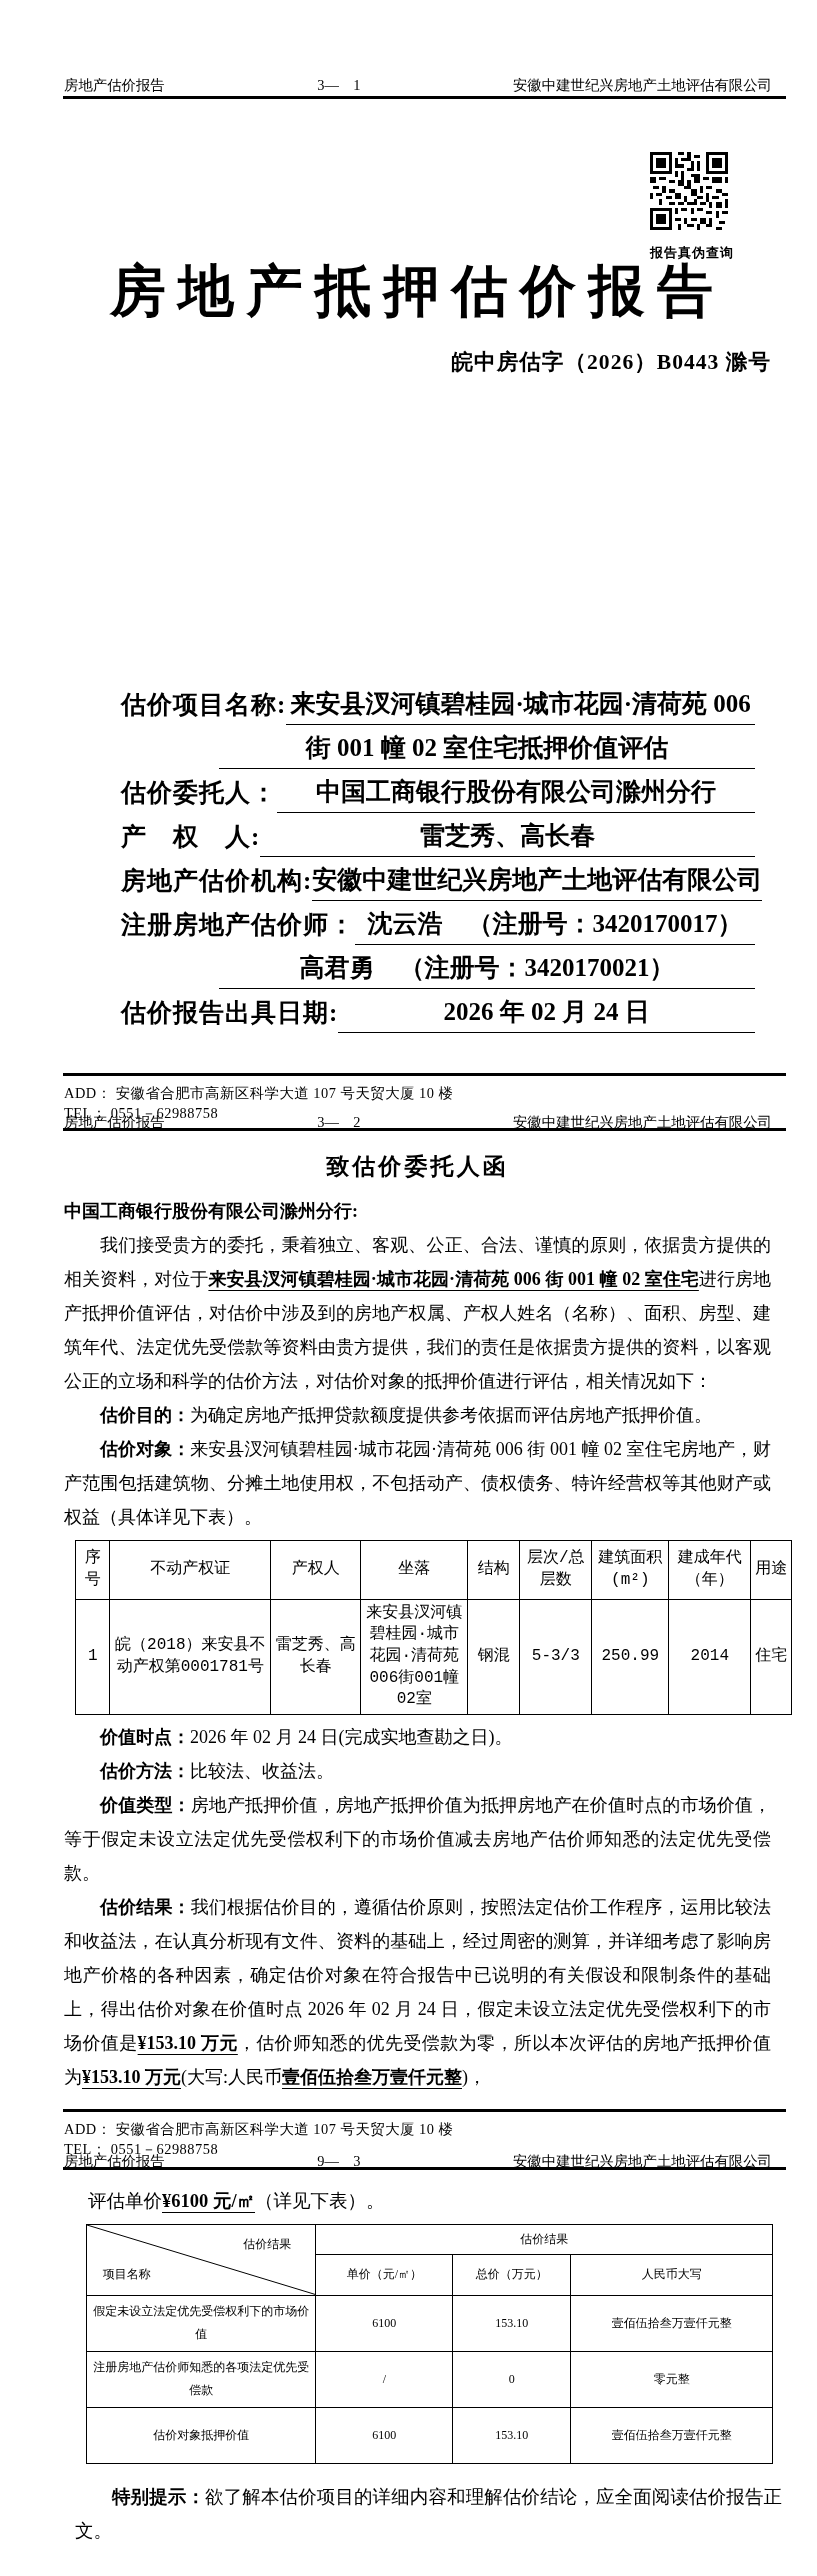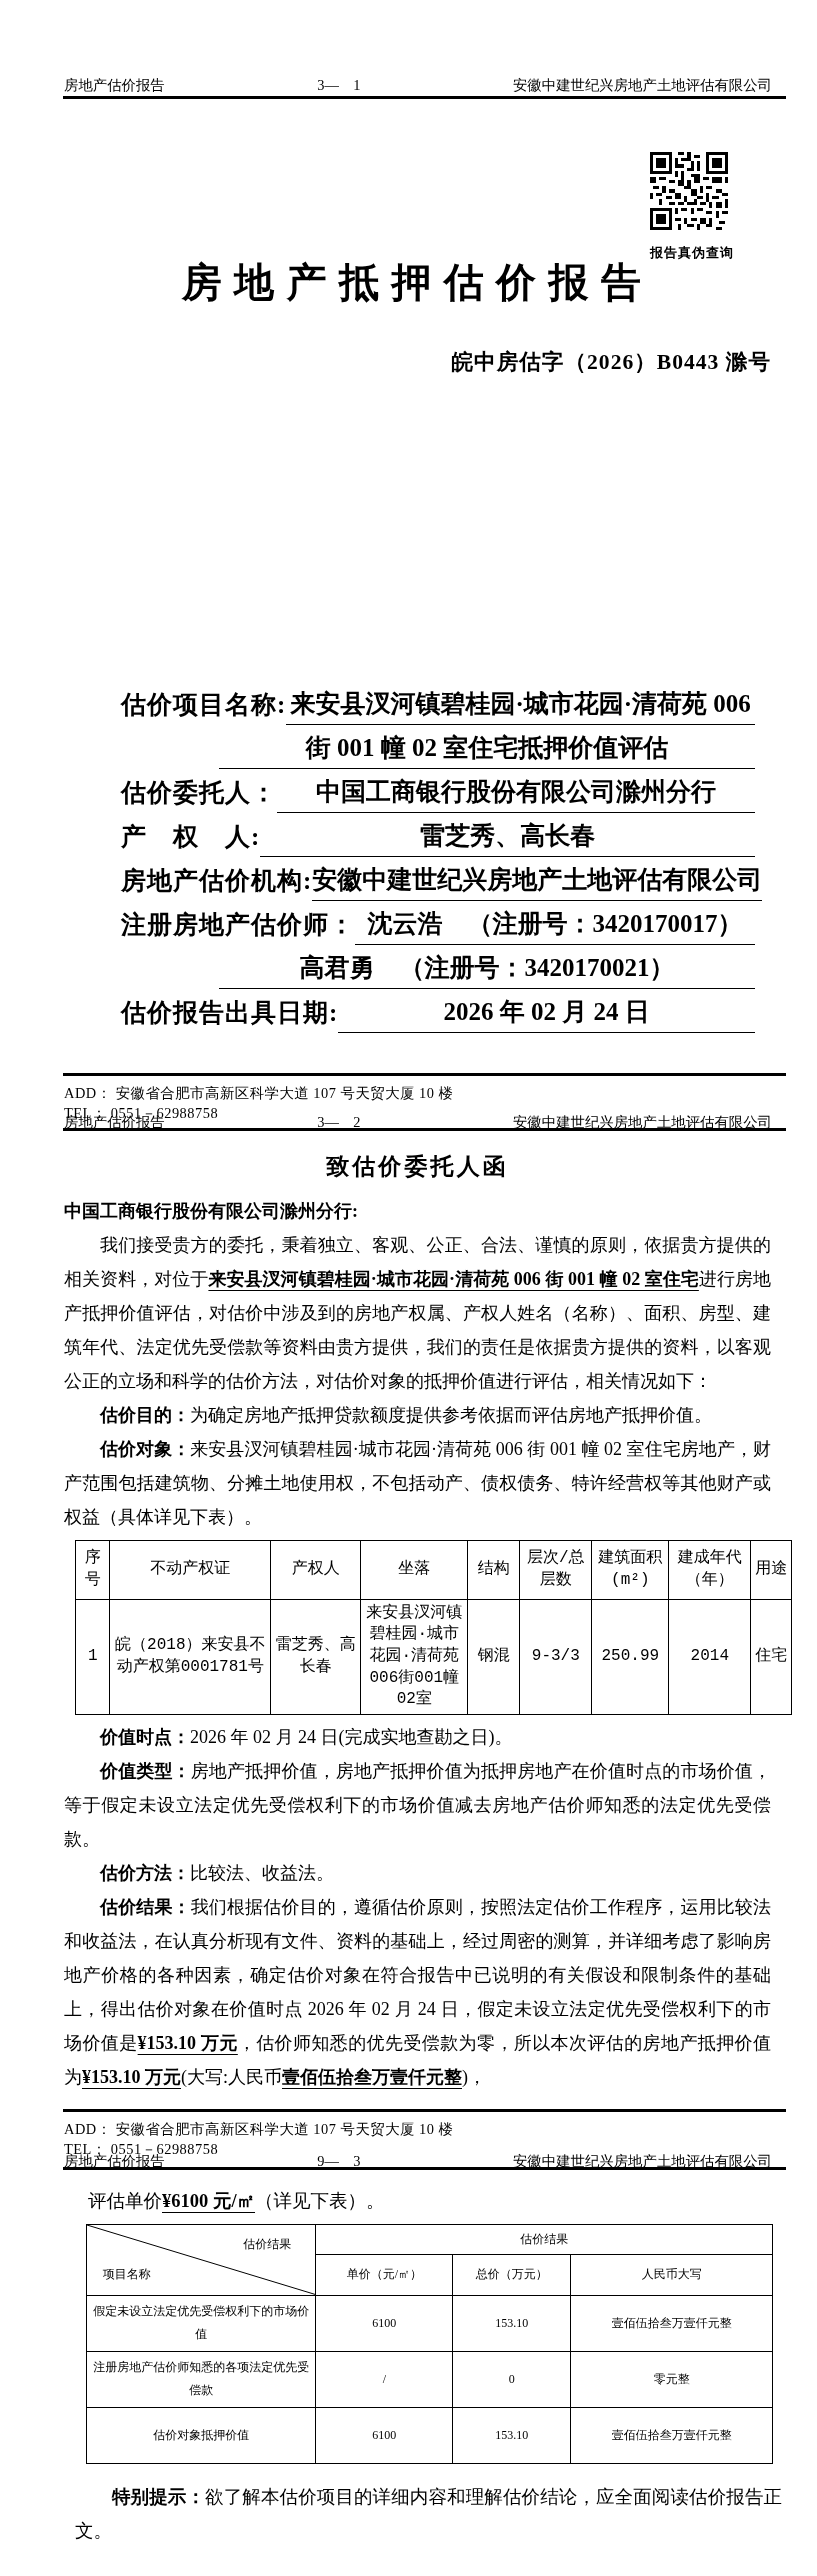--- a/index.html
+++ b/index.html
@@ -8,21 +8,21 @@
   
   .page-header{position:absolute;left:64px;right:46px;display:flex;
     justify-content:space-between;align-items:flex-end;font-size:14.4px;line-height:17.5px;}
   .rule{position:absolute;left:63px;right:32px;height:2.6px;background:#000;}
   .footer-text{position:absolute;left:64px;font-size:14.4px;line-height:17.5px;letter-spacing:0.5px;white-space:nowrap;}
   
   .qr-wrap{position:absolute;left:650px;top:152px;width:78px;text-align:center;}
   .qr-wrap svg{width:78px;height:78px;display:block;}
   .qr-caption{margin-top:14px;font-size:13px;font-weight:bold;letter-spacing:1px;white-space:nowrap;}
   .title{position:absolute;left:64px;top:262px;width:707px;text-align:center;
-    font-size:40px;font-weight:bold;letter-spacing:12.4px;line-height:1.05;white-space:nowrap;}
+    font-size:56px;font-weight:bold;letter-spacing:12.4px;line-height:1.05;white-space:nowrap;}
   .doc-no{position:absolute;left:64px;top:347px;width:707px;text-align:right;
     font-size:21.6px;font-weight:bold;letter-spacing:1px;}
   .cover-fields{position:absolute;left:121px;top:681px;width:634px;font-size:25px;font-weight:bold;}
   .cover-row{display:flex;align-items:flex-end;height:44px;}
   .cover-row .lbl{white-space:nowrap;padding-bottom:4.1px;letter-spacing:1px;}
   .cover-row .val{flex:1;text-align:center;border-bottom:1.5px solid #000;padding-bottom:4.1px;white-space:nowrap;}
   .cover-row.cont .val{margin-left:98px;}
   
   .letter{position:absolute;left:64px;top:1153px;width:707px;font-size:18px;
     line-height:34px;text-align:justify;}
@@ -150,31 +150,31 @@
         <th>建筑面积(m²)</th>
         <th>建成年代（年）</th>
         <th>用途</th>
       </tr>
       <tr>
         <td>1</td>
         <td>皖（2018）来安县不动产权第0001781号</td>
         <td>雷芝秀、高长春</td>
         <td>来安县汊河镇碧桂园·城市花园·清荷苑006街001幢02室</td>
         <td>钢混</td>
-        <td>9-3/3</td>
+        <td>5-3/3</td>
         <td>250.99</td>
         <td>2014</td>
         <td>住宅</td>
       </tr>
     </tbody>
       </table>
 
     <p style="margin-top:5.2px;"><span class="b">价值时点：</span><span>2026 年 02 月 24 日(完成实地查勘之日)。</span></p>
+    <p><span class="b">估价方法：</span><span>比较法、收益法。</span></p>
     <p><span class="b">价值类型：</span><span>房地产抵押价值，房地产抵押价值为抵押房地产在价值时点的市场价值，等于假定未设立法定优先受偿权利下的市场价值减去房地产估价师知悉的法定优先受偿款。</span></p>
-    <p><span class="b">估价方法：</span><span>比较法、收益法。</span></p>
     <p><span class="b">估价结果：</span><span>我们根据估价目的，遵循估价原则，按照法定估价工作程序，运用比较法和收益法，在认真分析现有文件、资料的基础上，经过周密的测算，并详细考虑了影响房地产价格的各种因素，确定估价对象在符合报告中已说明的有关假设和限制条件的基础上，得出估价对象在价值时点 2026 年 02 月 24 日，假定未设立法定优先受偿权利下的市场价值是</span><span class="b u">¥153.10 万元</span><span>，估价师知悉的优先受偿款为零，所以本次评估的房地产抵押价值为</span><span class="b u">¥153.10 万元</span><span>(大写:人民币</span><span class="b u">壹佰伍拾叁万壹仟元整</span><span>)，</span></p>
   </div>
 
   <div class="rule" style="top:2109px;"></div>
   <div class="footer-text" style="top:2121px;">ADD： 安徽省合肥市高新区科学大道 107 号天贸大厦 10 楼</div>
   <div class="footer-text" style="top:2141px;">TEL： 0551－62988758</div>
 
   <div class="page-header" style="top:2153px;">
     <span>房地产估价报告</span>
     <span>9—　3</span>

